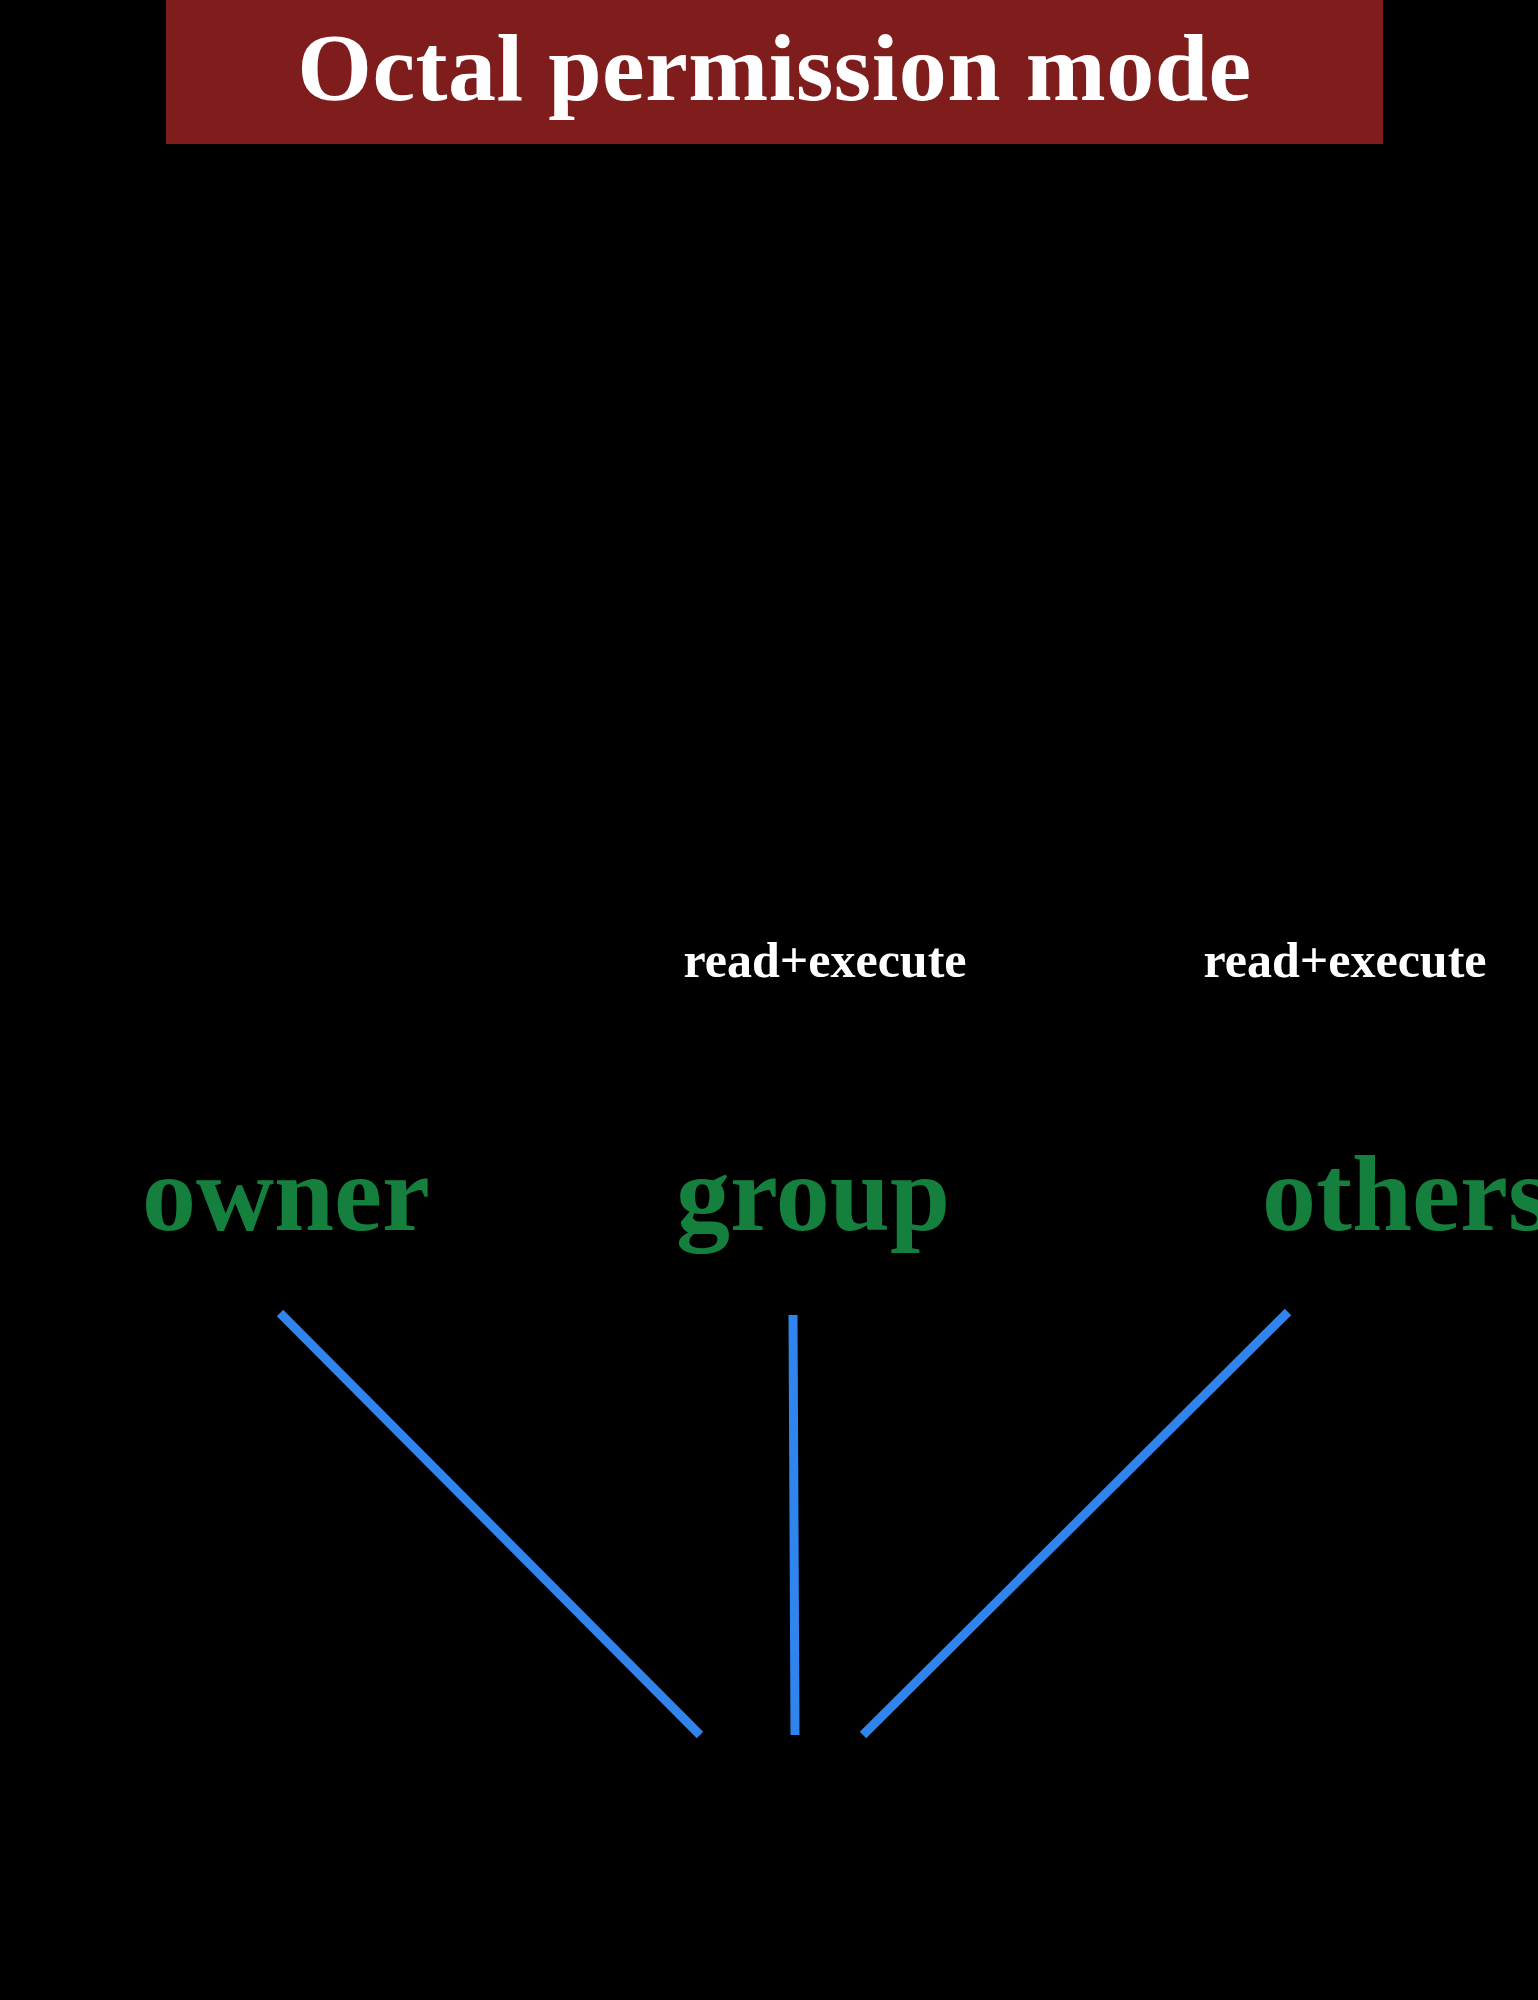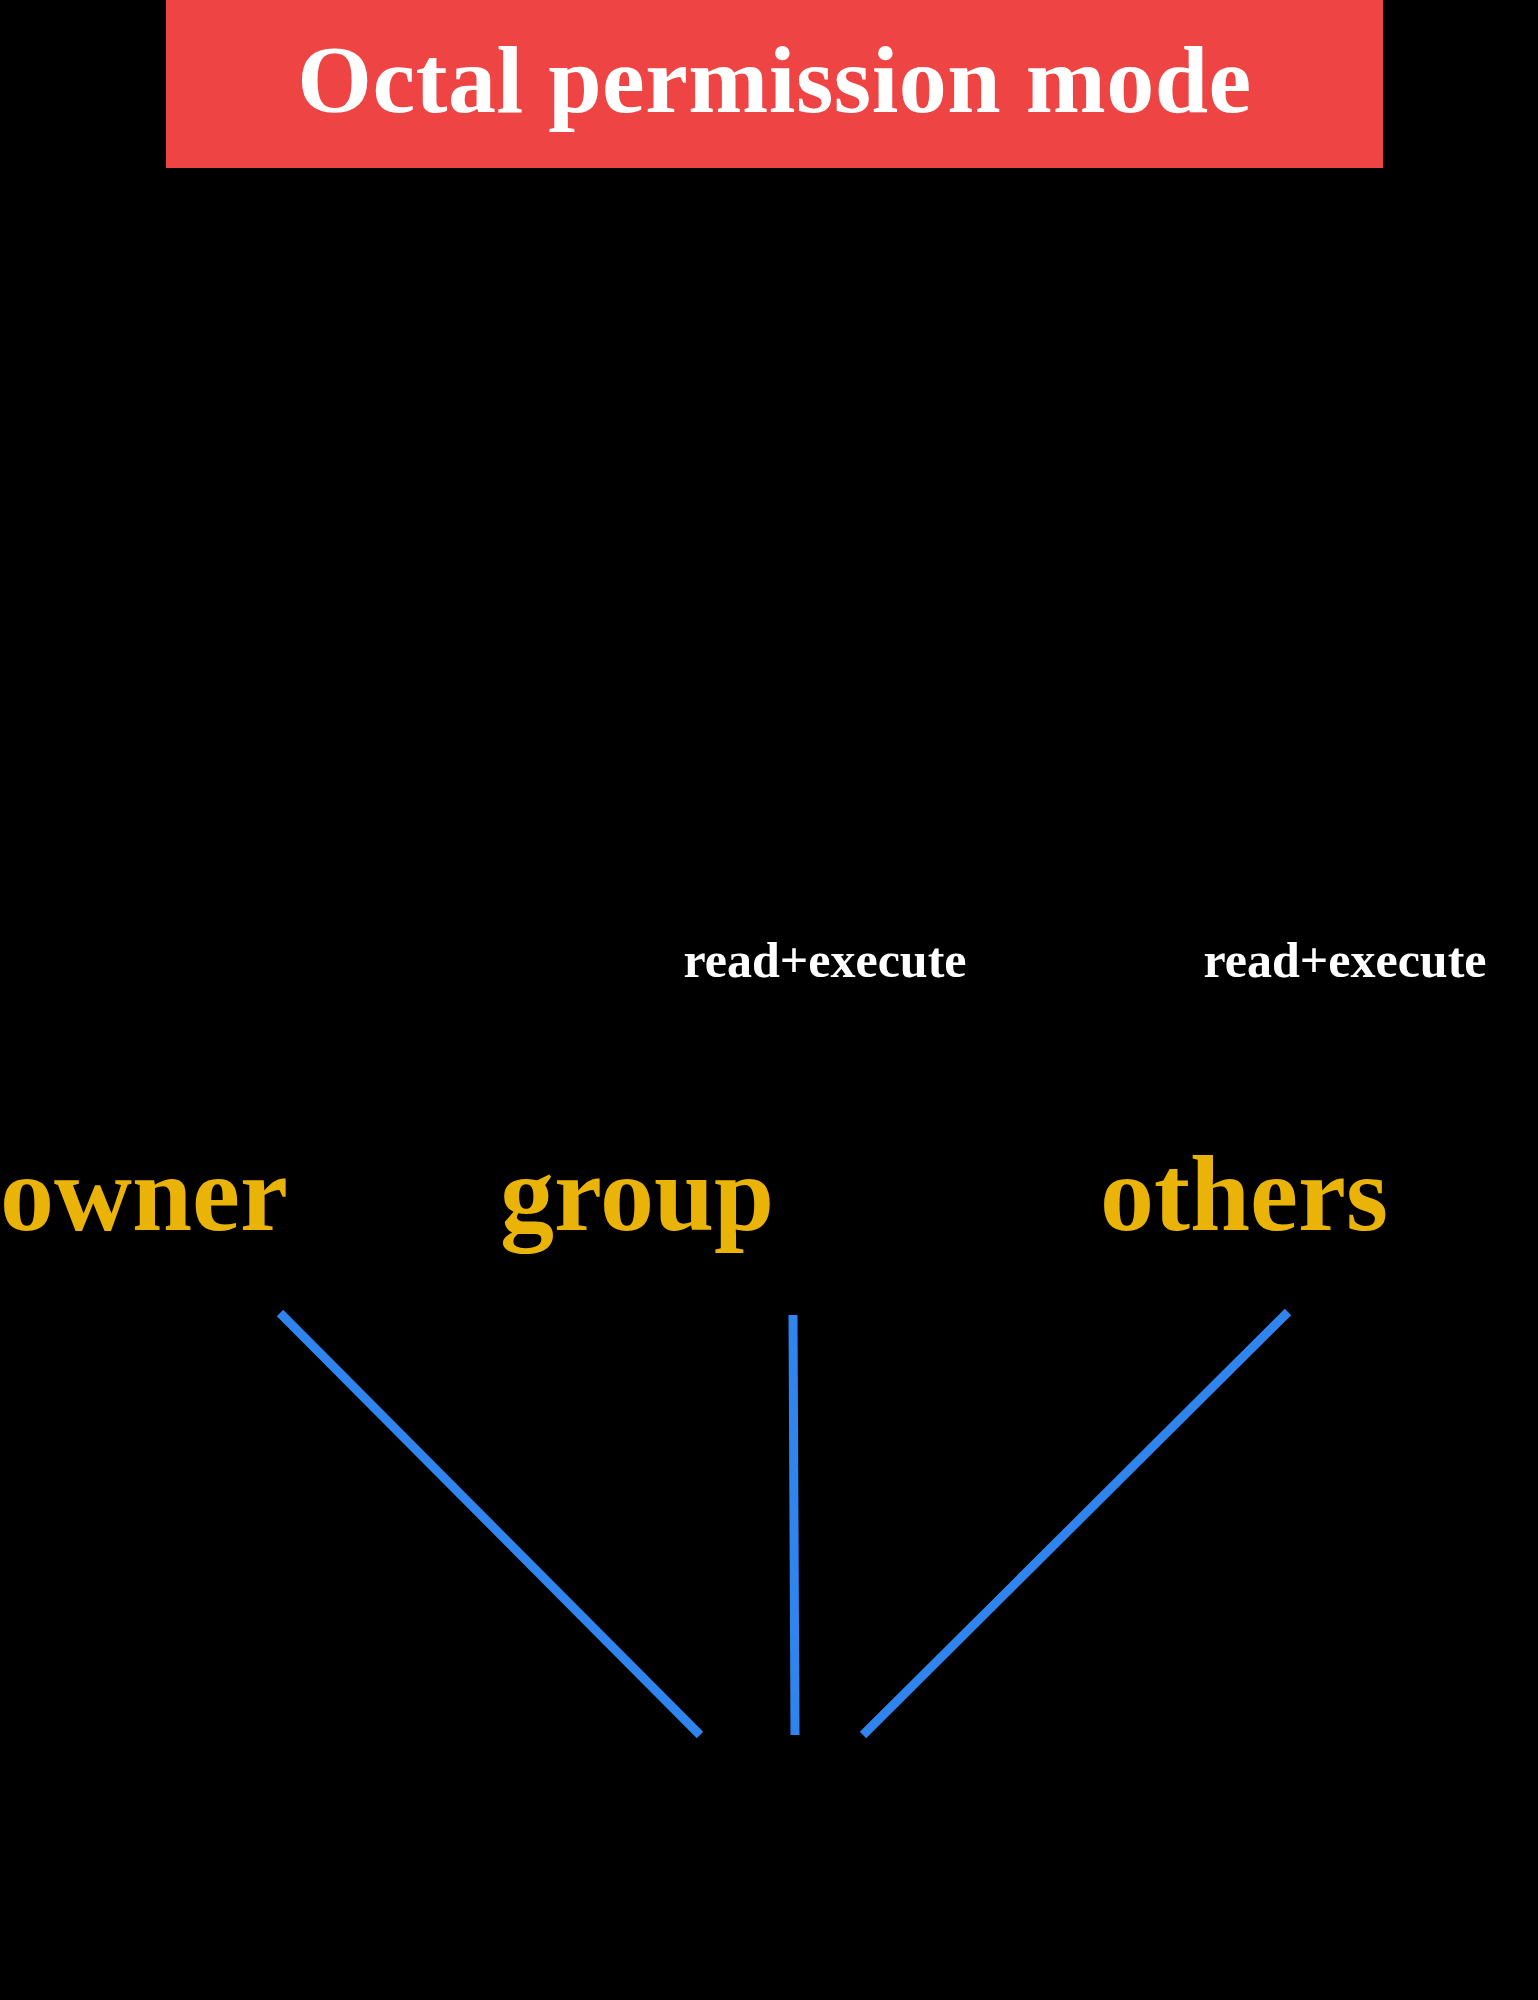--- a/index.html
+++ b/index.html
@@ -17,22 +17,22 @@
     background: #000000;
     overflow: hidden;
   }
 
   
   #title-banner {
     position: absolute;
     left: 166px;
     top: 0px;
     width: 1217px;
-    height: 168px;
-    background: #ef4444;
+    height: 144px;
+    background: #7f1d1d;
     display: flex;
     align-items: center;
     justify-content: center;
   }
   #title-text {
     color: #ffffff;
     font-family: "Liberation Serif", "DejaVu Serif", serif;
     font-weight: bold;
     font-size: 96px;
     line-height: 1;
@@ -52,27 +52,27 @@
     white-space: nowrap;
     text-align: center;
   }
   #perm-desc-owner  { left: 0px;    top: 935px; width: 530px; }
   #perm-desc-group  { left: 560px;  top: 935px; width: 530px; }
   #perm-desc-others { left: 1080px; top: 935px; width: 530px; }
 
   
   .class-label {
     position: absolute;
-    color: #eab308;
+    color: #15803d;
     font-family: "Liberation Serif", "DejaVu Serif", serif;
     font-weight: bold;
     font-size: 108px;
     line-height: 1;
     white-space: nowrap;
-    text-align: left;
+    text-align: right;
   }
   #class-label-owner  { left: 0px;    top: 1140px; width: 430px; }
   #class-label-group  { left: 500px;  top: 1140px; width: 450px; }
   #class-label-others { left: 1100px; top: 1140px; width: 450px; }
 
   
   #connectors {
     position: absolute;
     left: 0;
     top: 0;

